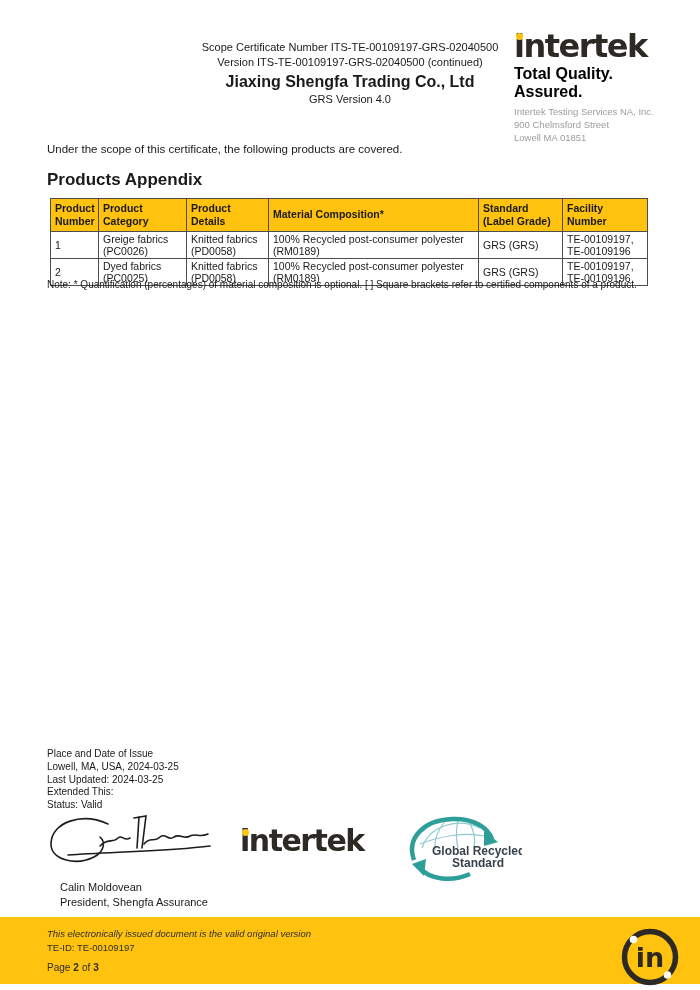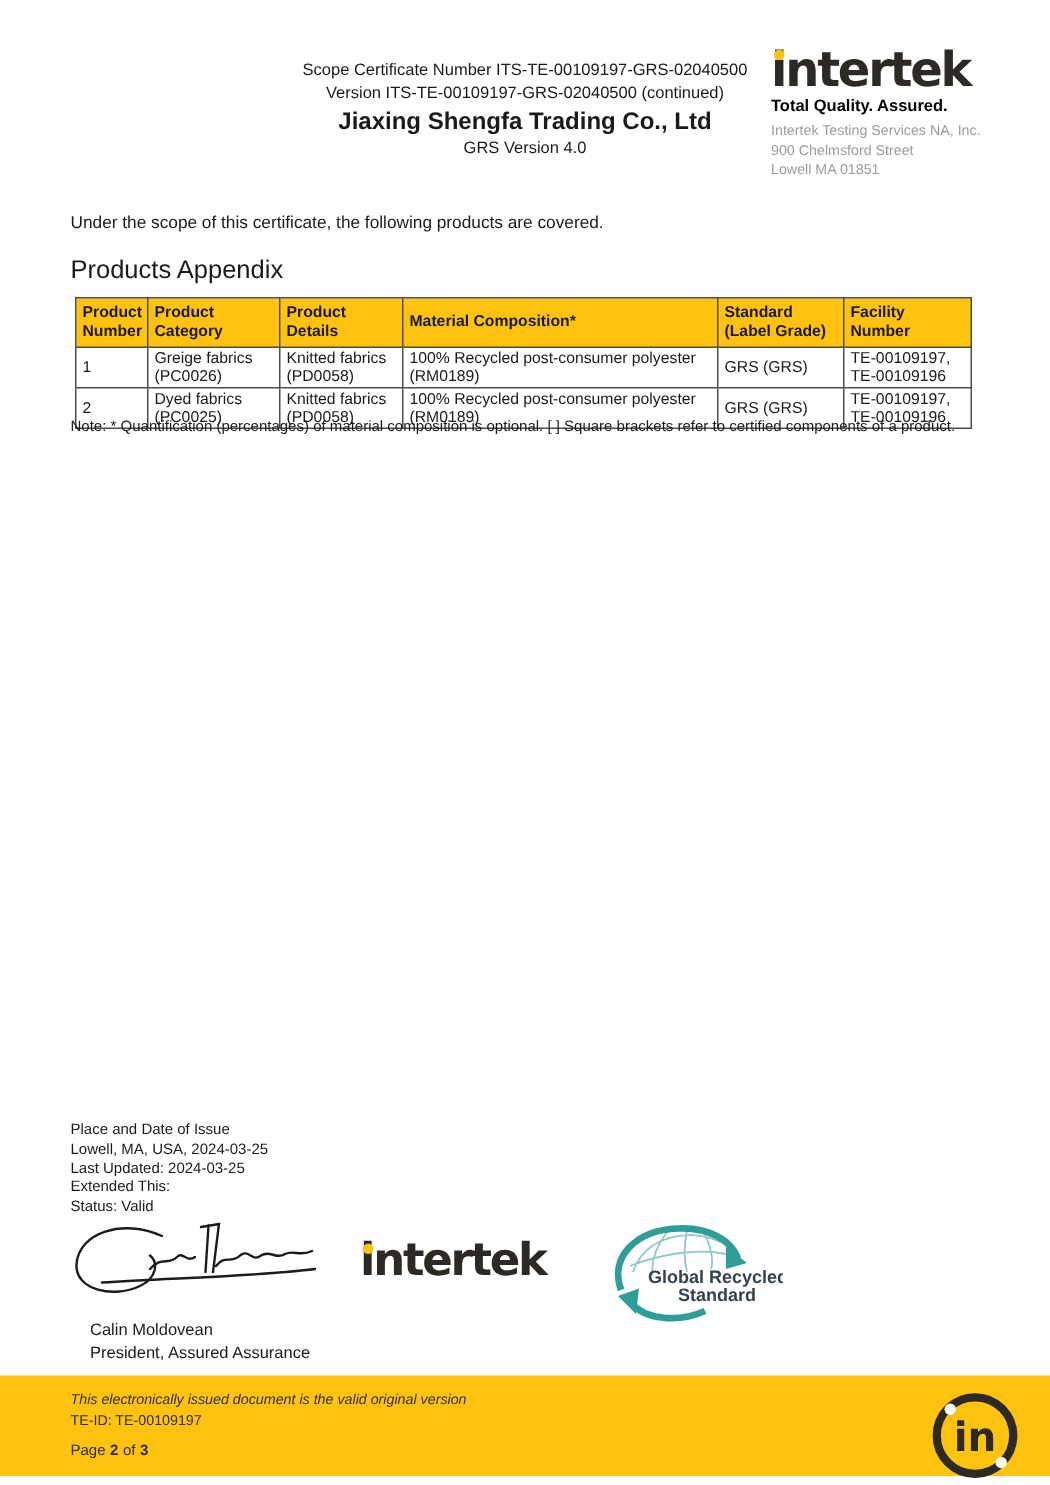--- a/index.html
+++ b/index.html
@@ -14,25 +14,25 @@
   .head-version{font-size:11px;}
   
   .brand-block{position:absolute;left:514px;top:30px;width:170px;}
   .wordmark-wrap{position:relative;display:inline-block;line-height:1;}
   .wordmark{font-family:"DejaVu Sans",sans-serif;font-weight:bold;letter-spacing:-1.5px;color:var(--logo-dark,#2d2a26);}
   .wordmark.big{font-size:32px;}
   .wordmark.mid{font-size:30px;}
   .i-dot{position:absolute;border-radius:50%;background:var(--brand-yellow,#ffc20e);}
   .i-dot.big{width:7px;height:7px;left:2px;top:3px;}
   .i-dot.mid{width:7px;height:7px;left:2px;top:3px;}
-  .brand-tagline{font-size:11px;font-weight:bold;color:#000;margin-top:3px;}
+  .brand-tagline{font-size:16px;font-weight:bold;color:#000;margin-top:3px;}
   .brand-address{font-size:9.5px;color:var(--address-gray,#9c9c9c);line-height:1.38;margin-top:4px;}
   
   .intro{position:absolute;left:47px;top:143px;font-size:11.5px;}
-  .appendix-title{position:absolute;left:47px;top:170px;font-size:17px;font-weight:normal;}
+  .appendix-title{position:absolute;left:47px;top:170px;font-size:17px;font-weight:bold;}
   table.products{position:absolute;left:50px;top:198px;border-collapse:collapse;font-size:10.5px;table-layout:fixed;width:597px;}
   table.products th,table.products td{border:1px solid #4d4d4d;padding:1px 4px;text-align:left;vertical-align:middle;}
   table.products th{background:var(--brand-yellow,#ffc20e);font-weight:bold;height:30px;line-height:1.25;}
   table.products td{height:21px;line-height:1.15;}
   .note{position:absolute;left:47px;top:279px;font-size:10px;}
   
   .issue{position:absolute;left:47px;top:748px;font-size:10px;line-height:1.28;}
   
   .signature{position:absolute;left:42px;top:810px;}
   .brand-bottom{position:absolute;left:240px;top:826px;}
@@ -158,21 +158,21 @@
     <path class="grs-arrow" stroke-width="4.5" d="M14,46 C6,24 24,6 52,5 C74,4 88,14 92,25"></path>
     <polygon class="grs-arrowhead" points="84,17 98,28 84,32"></polygon>
     <path class="grs-arrow" stroke-width="4.5" d="M70,60 C52,68 30,66 20,54"></path>
     <polygon class="grs-arrowhead" points="26,45 12,50 24,62"></polygon>
     <text class="grs-text" x="32" y="41" font-size="12">Global Recycled</text>
     <text class="grs-text" x="52" y="53" font-size="12">Standard</text>
   </svg>
 
   <div class="signatory">
     <div class="name">Calin Moldovean</div>
-    <div>President, Assured Assurance</div>
+    <div>President, Shengfa Assurance</div>
   </div>
 
   <div class="footer-band">
     <div class="footer-disclaimer">This electronically issued document is the valid original version</div>
     <div class="footer-teid">TE-ID: TE-00109197</div>
     <div class="footer-page">
       <span>Page</span><b><span>2</span></b><span>of</span><b><span>3</span></b>
     </div>
     <svg class="bug" width="64" height="64" viewBox="0 0 64 64">
       <circle class="bug-ring" cx="32" cy="32" r="25.5" stroke-width="5.5"></circle>

